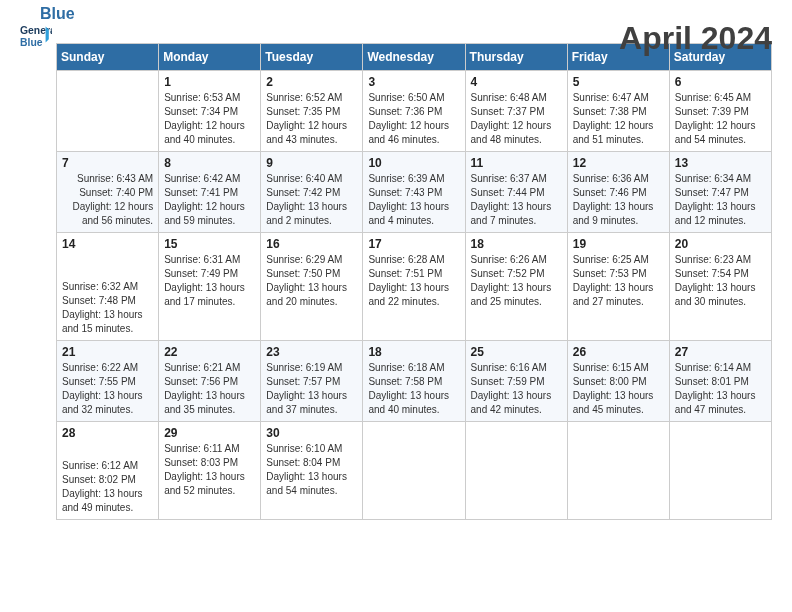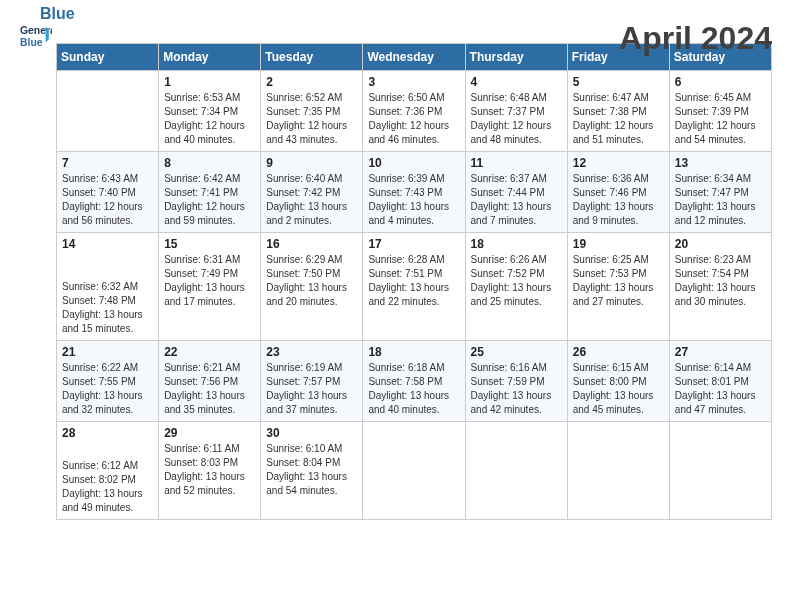--- a/index.html
+++ b/index.html
@@ -150,21 +150,21 @@
           <td>
             <div class="day-number">6</div>
             <div class="day-info" style="white-space: pre-line;">Sunrise: 6:45 AM
 Sunset: 7:39 PM
 Daylight: 12 hours and 54 minutes.</div>
           </td>
         </tr>
         <tr>
           <td>
             <div class="day-number">7</div>
-            <div class="day-info" style="white-space: pre-line;">Sunrise: 6:43 AM
+            <div class="day-info" style="white-space: pre-line; text-align: right;">Sunrise: 6:43 AM
 Sunset: 7:40 PM
 Daylight: 12 hours and 56 minutes.</div>
           </td>
           <td>
             <div class="day-number">8</div>
             <div class="day-info" style="white-space: pre-line;">Sunrise: 6:42 AM
 Sunset: 7:41 PM
 Daylight: 12 hours and 59 minutes.</div>
           </td>
           <td>

